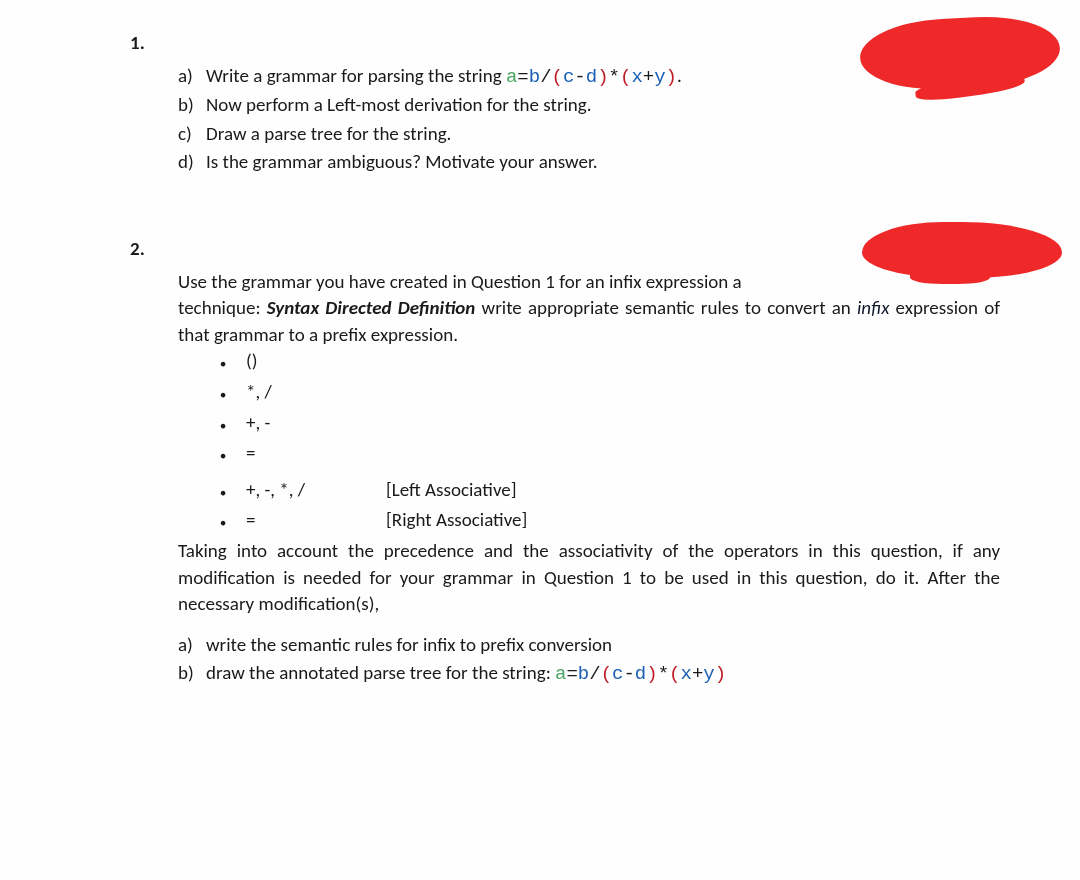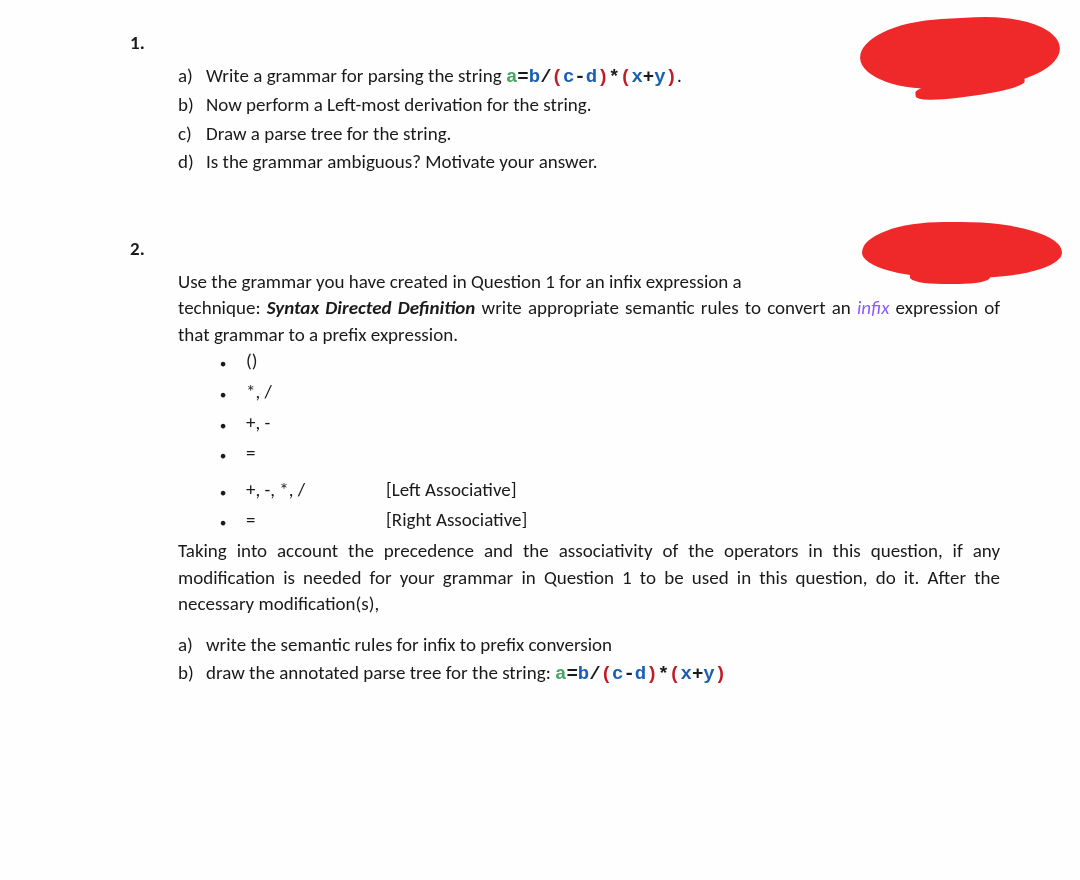--- a/index.html
+++ b/index.html
@@ -29,21 +29,21 @@
   .subitem {
     display: flex;
     margin-bottom: 2px;
   }
   .sublabel {
     width: 28px;
     flex-shrink: 0;
   }
   .expr {
     font-family: Consolas, "Courier New", monospace;
-    font-weight: bold;
+    font-weight: normal;
   }
   .expr .v-a { color: #4aa564; }
   .expr .op-eq { color: #1a1a1a; }
   .expr .v-b { color: #1a5fb4; }
   .expr .op { color: #1a1a1a; }
   .expr .paren { color: #c01c28; }
   .expr .v-c { color: #1a5fb4; }
   .expr .v-d { color: #1a5fb4; }
   .expr .v-x { color: #1a5fb4; }
   .expr .v-y { color: #1a5fb4; }
@@ -51,21 +51,21 @@
   .q2 {
     margin-top: 60px;
   }
   .para {
     text-align: justify;
     margin-left: 28px;
     margin-right: 20px;
   }
   .italic { }
   .bolditalic { font-style: italic; font-weight: bold; }
-  .infix-red { font-style: italic; color: #8b5cf6; }
+  .infix-red { font-style: italic; color: #0f172a; }
   .subhead {
     margin-left: 28px;
     margin-top: 28px;
     margin-bottom: 6px;
   }
   .bullets {
     margin-left: 70px;
   }
   .bullet {
     display: flex;

